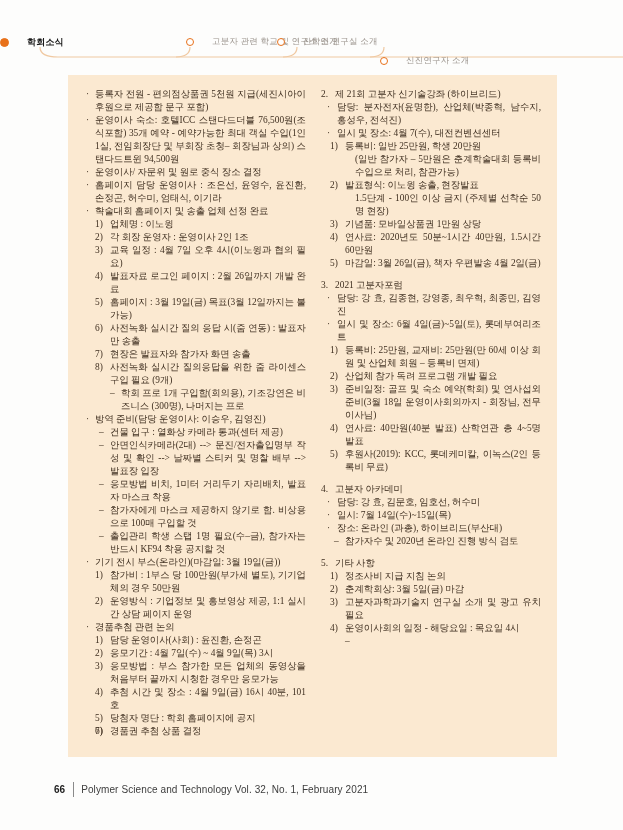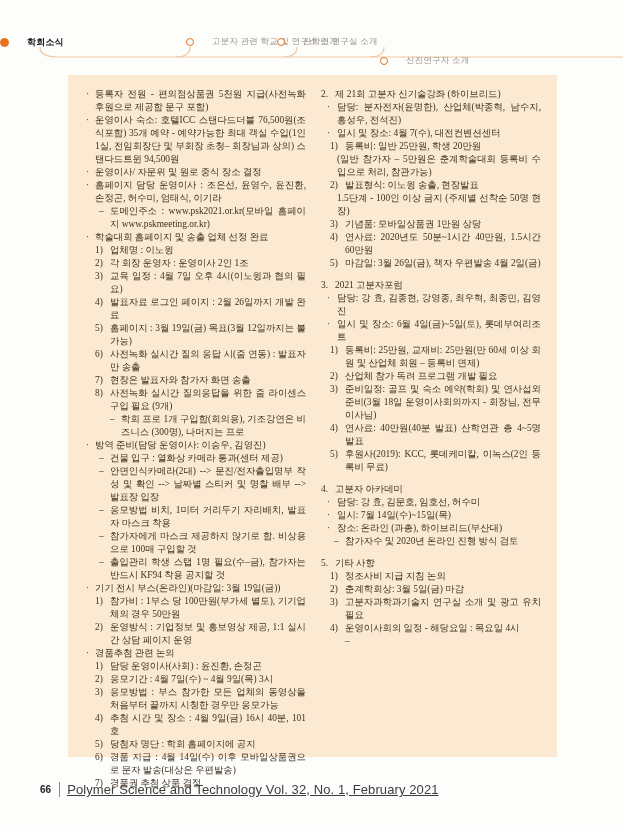--- a/index.html
+++ b/index.html
@@ -36,32 +36,32 @@
   }
   .col{width:220px;flex:0 0 auto;}
   .it{position:relative;font-size:9.4px;line-height:13px;text-align:justify;}
   .mk{position:absolute;left:0;top:0;}
   
   .b{padding-left:9px;}                      
   .s{margin-left:6px;padding-left:10px;}     
   .n{margin-left:9px;padding-left:15px;}     
   .d{margin-left:13px;padding-left:11px;}    
   .d2{margin-left:24px;padding-left:11px;}   
-  .p{margin-left:16px;padding-left:0;}       
+  .p{margin-left:34px;padding-left:0;}       
   .h{margin-left:0;padding-left:14px;}       
   .gap{margin-top:9px;}
   
   #footer{
-    position:absolute;left:40px;top:782px;display:flex;align-items:center;
+    position:absolute;left:54px;top:782px;display:flex;align-items:center;
     font-family:"Liberation Sans","DejaVu Sans",sans-serif;
     text-align:center;
   }
   .pnum{font-size:10px;font-weight:bold;color:#222;}
   .fsep{width:1px;height:15px;background:#8a8a8a;margin:0 7px 0 8px;}
-  .fjournal{font-size:13px;color:#3d3d3d;letter-spacing:0.1px;text-decoration:underline;}
+  .fjournal{font-size:10px;color:#3d3d3d;letter-spacing:0.1px;}
 </style>
 </head>
 <body style="--accent: #e8711a; --box-bg: #fbe9d1; --text: #3f2f20; --tab-inactive: #9a938c; --tab-active: #1a1a1a;">
 
 <div id="tabbar">
   <svg class="connector" width="623" height="24" viewBox="0 0 623 24">
     <path d="M40,7 C40,14 46,17 58,17 L623,17" fill="none" stroke="#f0c9a2" stroke-width="1.2"></path>
     <path d="M190,7 C190,14 185,17 176,17" fill="none" stroke="#f0c9a2" stroke-width="1.2"></path>
     <path d="M297,7 C297,14 292,17 283,17" fill="none" stroke="#f0c9a2" stroke-width="1.2"></path>
     <path d="M384,7 C384,14 379,17 370,17" fill="none" stroke="#f0c9a2" stroke-width="1.2"></path>
@@ -79,25 +79,25 @@
       <span class="tlabel">신진연구자 소개</span>
     </div>
     <div class="tab active">
       <span class="tcirc"></span>
       <span class="tlabel">학회소식</span>
     </div>
   </div>
 
 <div id="contentbox">
   <div class="col" id="col-left">
-      <div class="it b"><span class="mk">·</span><span>등록자 전원 - 편의점상품권 5천원 지급(사전녹화 후원으로 제공함 문구 포함)</span></div>
+      <div class="it b"><span class="mk">·</span><span>등록자 전원 - 편의점상품권 5천원 지급(세진시아이 후원으로 제공함 문구 포함)</span></div>
       <div class="it b"><span class="mk">·</span><span>운영이사 숙소: 호텔ICC 스탠다드더블 76,500원(조식포함) 35개 예약 - 예약가능한 최대 객실 수입(1인 1실, 전임회장단 및 부회장 초청– 회장님과 상의) 스탠다드트윈 94,500원</span></div>
       <div class="it b"><span class="mk">·</span><span>운영이사/ 자문위 및 원로 중식 장소 결정</span></div>
       <div class="it b"><span class="mk">·</span><span>홈페이지 담당 운영이사 : 조은선, 윤영수, 윤진환, 손정곤, 허수미, 엄태식, 이기라</span></div>
-      <div class="it d"><span class="mk">–</span><span>도메인주소 : www.psk2021.or.kr(모바일 홈페이지 www.pskmeeting.or.kr)</span></div>
+      <div class="it d"><span class="mk">–</span></div>
       <div class="it b"><span class="mk">·</span><span>학술대회 홈페이지 및 송출 업체 선정 완료</span></div>
       <div class="it n"><span class="mk">1)</span><span>업체명 : 이노윙</span></div>
       <div class="it n"><span class="mk">2)</span><span>각 회장 운영자 : 운영이사 2인 1조</span></div>
       <div class="it n"><span class="mk">3)</span><span>교육 일정 : 4월 7일 오후 4시(이노윙과 협의 필요)</span></div>
       <div class="it n"><span class="mk">4)</span><span>발표자료 로그인 페이지 : 2월 26일까지 개발 완료</span></div>
       <div class="it n"><span class="mk">5)</span><span>홈페이지 : 3월 19일(금) 목표(3월 12일까지는 불가능)</span></div>
       <div class="it n"><span class="mk">6)</span><span>사전녹화 실시간 질의 응답 시(줌 연동) : 발표자만 송출</span></div>
       <div class="it n"><span class="mk">7)</span><span>현장은 발표자와 참가자 화면 송출</span></div>
       <div class="it n"><span class="mk">8)</span><span>사전녹화 실시간 질의응답을 위한 줌 라이센스 구입 필요 (9개)</span></div>
       <div class="it d2"><span class="mk">–</span><span>학회 프로 1개 구입함(회의용), 기조강연은 비즈니스 (300명), 나머지는 프로</span></div>
@@ -109,21 +109,21 @@
       <div class="it d"><span class="mk">–</span><span>출입관리 학생 스탭 1명 필요(수–금), 참가자는 반드시 KF94 착용 공지할 것</span></div>
       <div class="it b"><span class="mk">·</span><span>기기 전시 부스(온라인)(마감일: 3월 19일(금))</span></div>
       <div class="it n"><span class="mk">1)</span><span>참가비 : 1부스 당 100만원(부가세 별도), 기기업체의 경우 50만원</span></div>
       <div class="it n"><span class="mk">2)</span><span>운영방식 : 기업정보 및 홍보영상 제공, 1:1 실시간 상담 페이지 운영</span></div>
       <div class="it b"><span class="mk">·</span><span>경품추첨 관련 논의</span></div>
       <div class="it n"><span class="mk">1)</span><span>담당 운영이사(사회) : 윤진환, 손정곤</span></div>
       <div class="it n"><span class="mk">2)</span><span>응모기간 : 4월 7일(수) ~ 4월 9일(목) 3시</span></div>
       <div class="it n"><span class="mk">3)</span><span>응모방법 : 부스 참가한 모든 업체의 동영상을 처음부터 끝까지 시청한 경우만 응모가능</span></div>
       <div class="it n"><span class="mk">4)</span><span>추첨 시간 및 장소 : 4월 9일(금) 16시 40분, 101호</span></div>
       <div class="it n"><span class="mk">5)</span><span>당첨자 명단 : 학회 홈페이지에 공지</span></div>
-      <div class="it n"><span class="mk">6)</span><span>경품 지급 : 4월 14일(수) 이후 모바일상품권으로 문자 발송(대상은 우편발송)</span></div>
+      <div class="it n"><span class="mk">6)</span></div>
       <div class="it n"><span class="mk">7)</span><span>경품권 추첨 상품 결정</span></div>
     </div>
   <div class="col" id="col-right">
       <div class="it h"><span class="mk">2.</span><span>제 21회 고분자 신기술강좌 (하이브리드)</span></div>
       <div class="it s"><span class="mk">·</span><span>담당: 분자전자(윤명한), 산업체(박종혁, 남수지, 홍성우, 전석진)</span></div>
       <div class="it s"><span class="mk">·</span><span>일시 및 장소: 4월 7(수), 대전컨벤션센터</span></div>
       <div class="it n"><span class="mk">1)</span><span>등록비: 일반 25만원, 학생 20만원</span></div>
       <div class="it p"><span>(일반 참가자 – 5만원은 춘계학술대회 등록비 수입으로 처리, 참관가능)</span></div>
       <div class="it n"><span class="mk">2)</span><span>발표형식: 이노윙 송출, 현장발표</span></div>
       <div class="it p"><span>1.5단계 - 100인 이상 금지 (주제별 선착순 50명 현장)</span></div>

